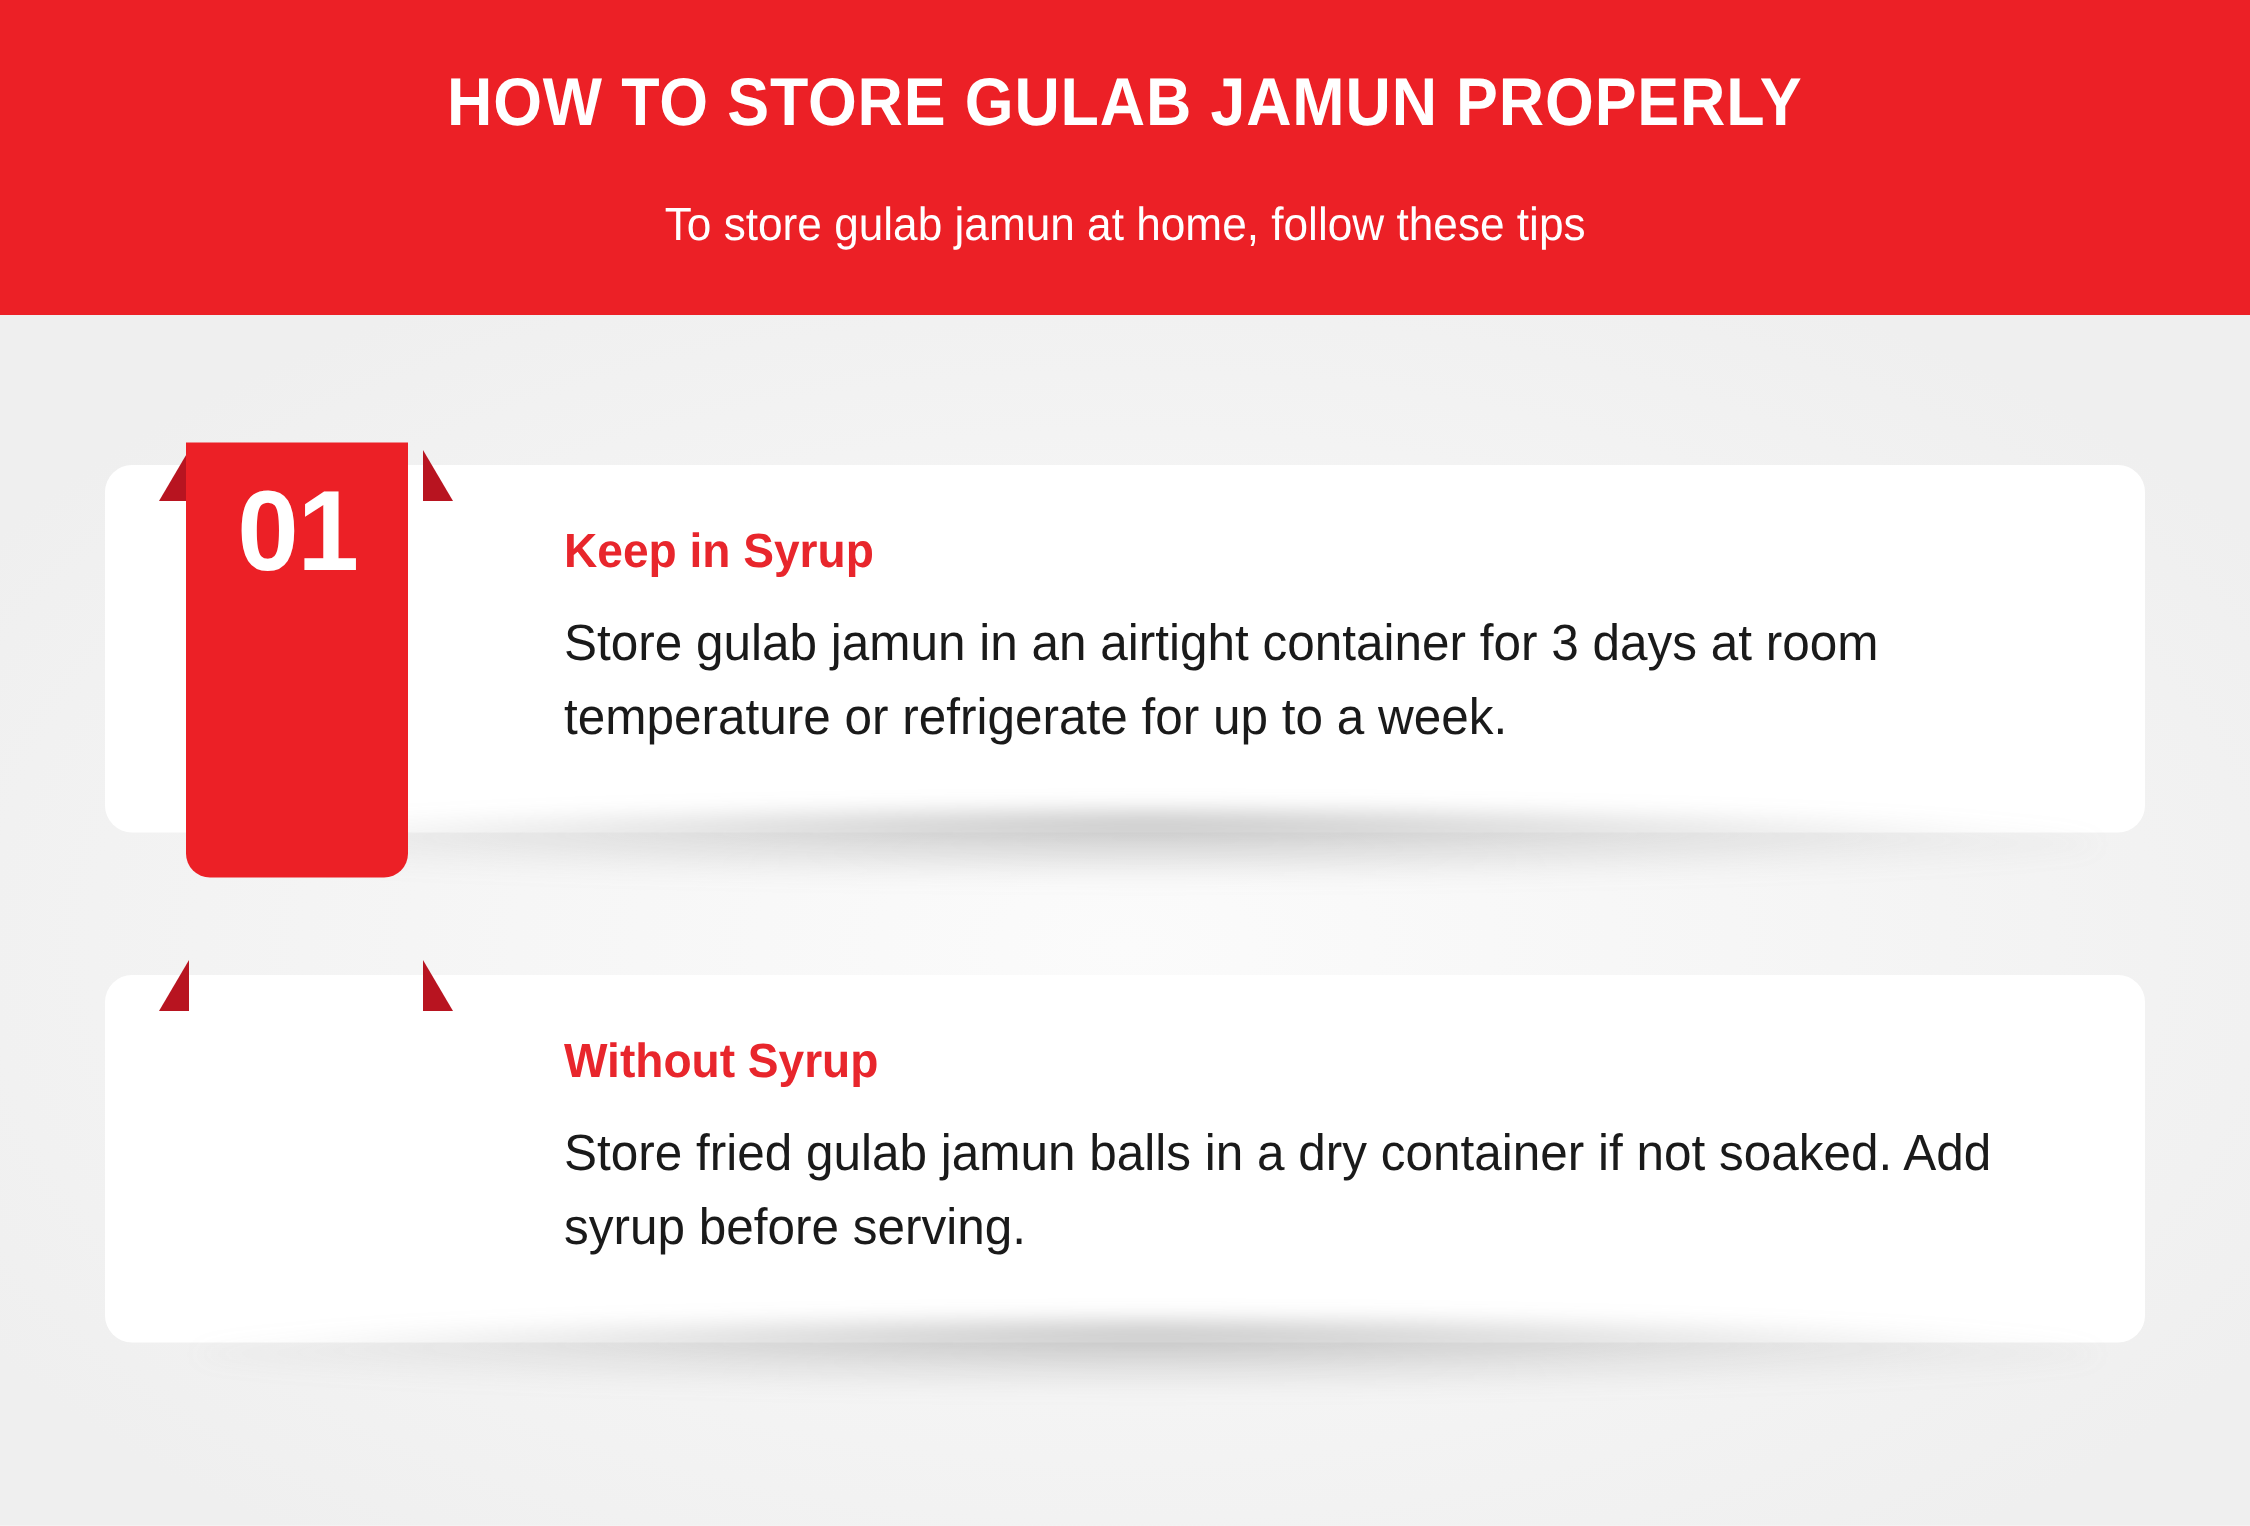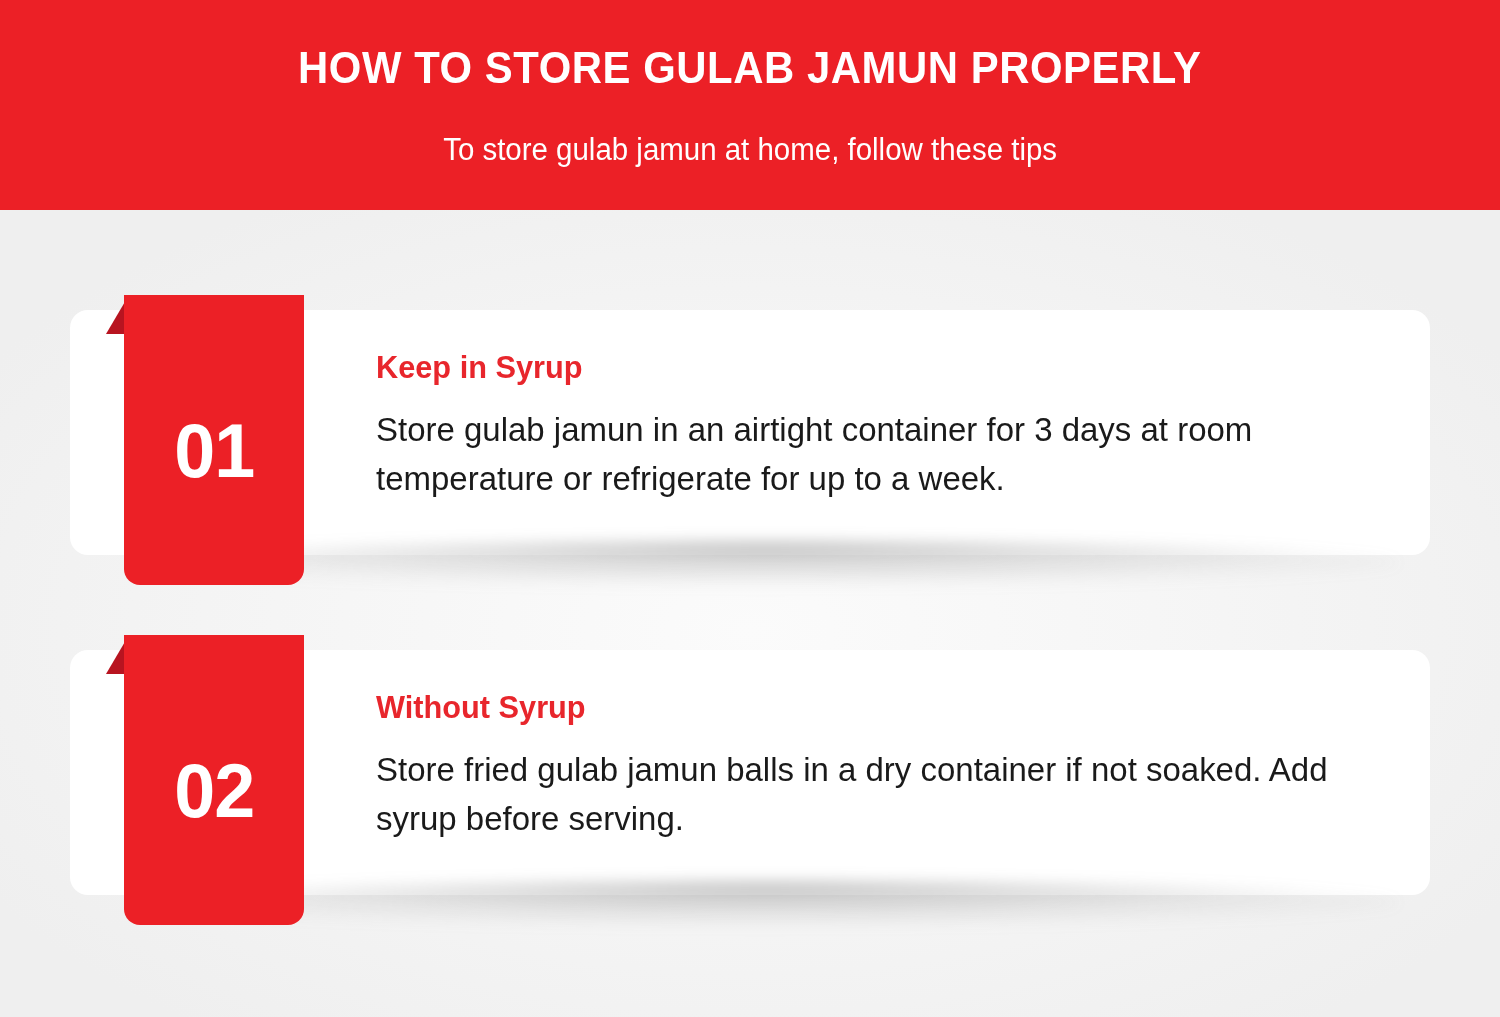--- a/index.html
+++ b/index.html
@@ -132,26 +132,25 @@
     top: 5px;
     width: 20px;
     height: 34px;
     background: #b81420;
     clip-path: polygon(0% 0%, 100% 100%, 0% 100%);
   }
   .ribbon-body {
     position: absolute;
     left: 18px;
     top: 0;
-    width: 180px;
+    width: 148px;
     height: 290px;
     background: #ec2026;
     border-radius: 0 0 16px 16px;
     display: flex;
-    align-items: center;
     justify-content: center;
   }
   .ribbon-number {
     color: #ffffff;
     font-family: "Liberation Sans Narrow", "Liberation Sans", sans-serif;
     font-weight: 700;
     font-size: 76px;
     line-height: 1;
     letter-spacing: -1px;
     transform: scaleX(0.97);
@@ -217,23 +216,20 @@
       </div>
     </div>
 
     <div class="card-block block-2">
       <div class="card-panel"></div>
       <div class="card-shadow"></div>
 
       <div class="ribbon">
         <div class="ribbon-fold-left"></div>
         <div class="ribbon-fold-right"></div>
-        <div class="ribbon-body">
-          <span class="ribbon-number">02</span>
-        </div>
       </div>
 
       <div class="card-text">
         <h2 class="card-heading">Without Syrup</h2>
         <p class="card-body">Store fried gulab jamun balls in a dry container if not soaked. Add syrup before serving.</p>
       </div>
     </div>
 
   </div>
 </div>

